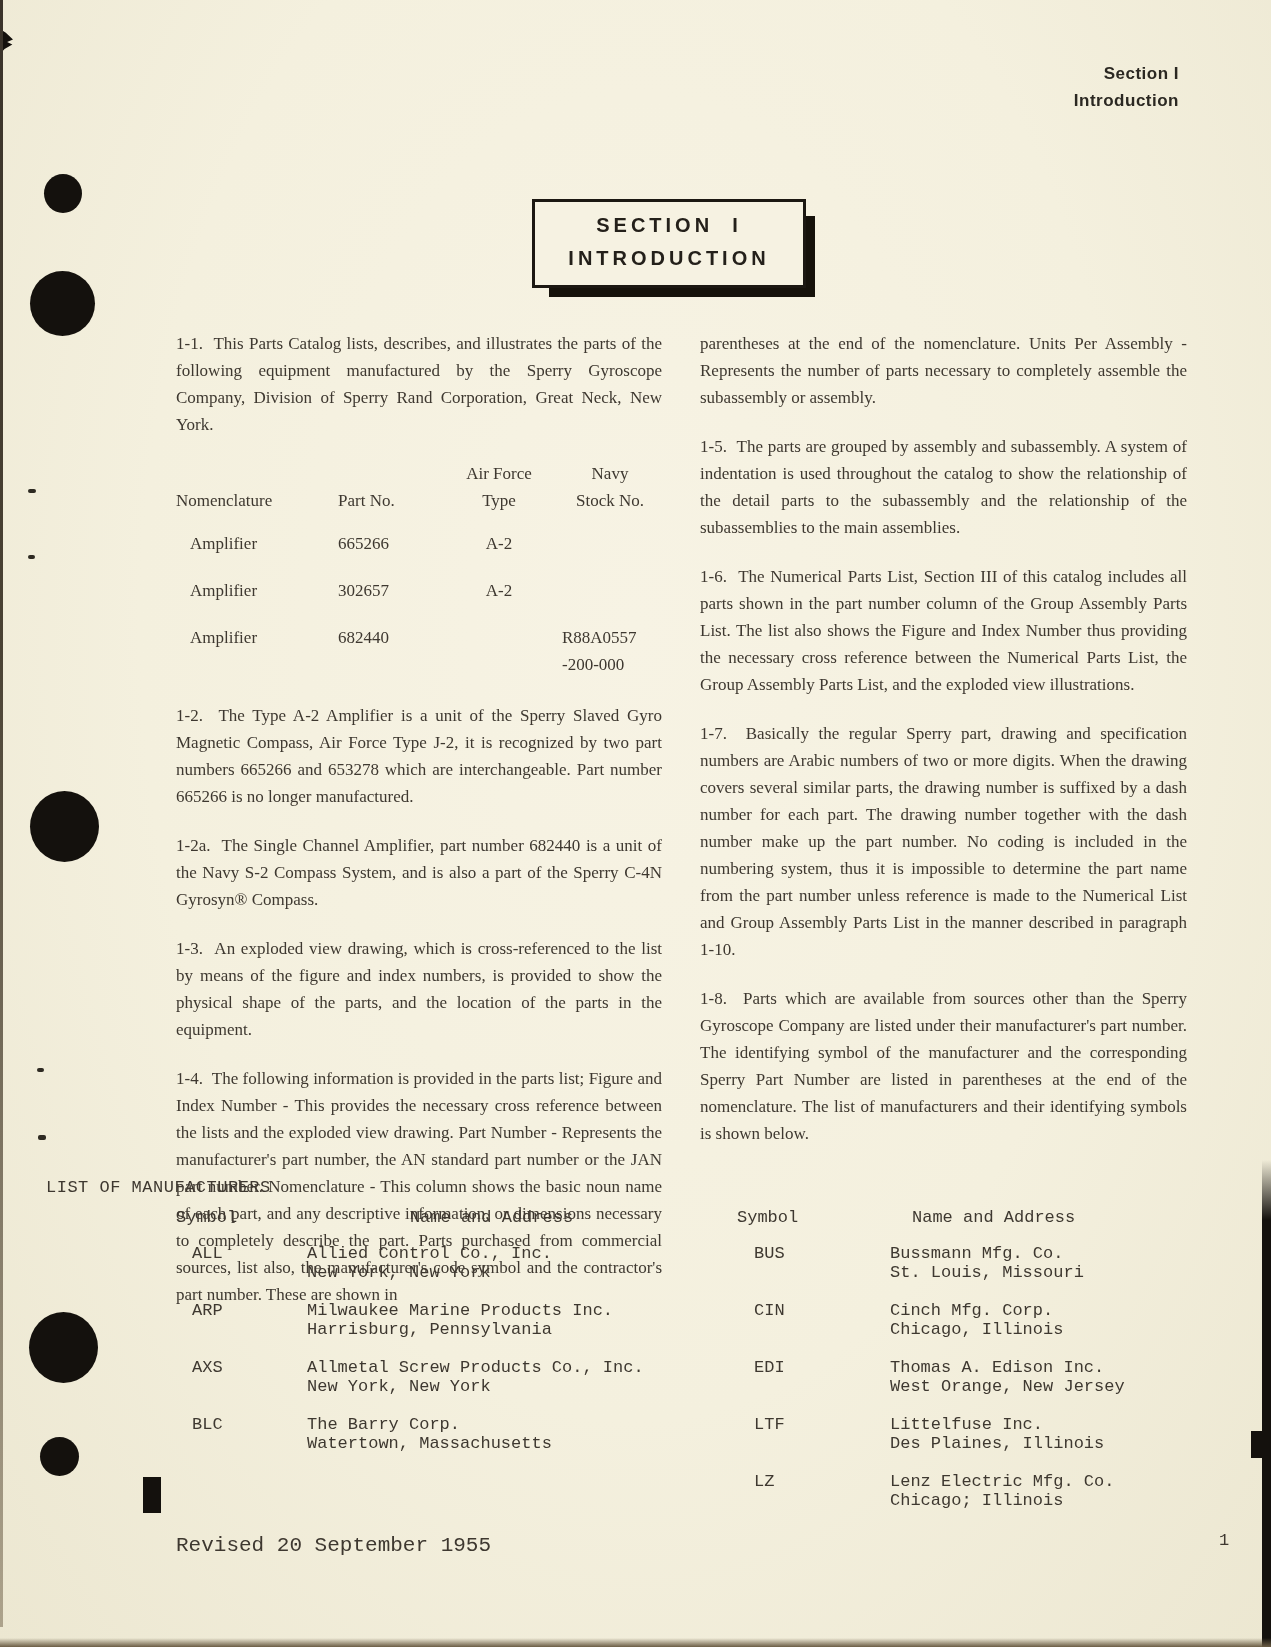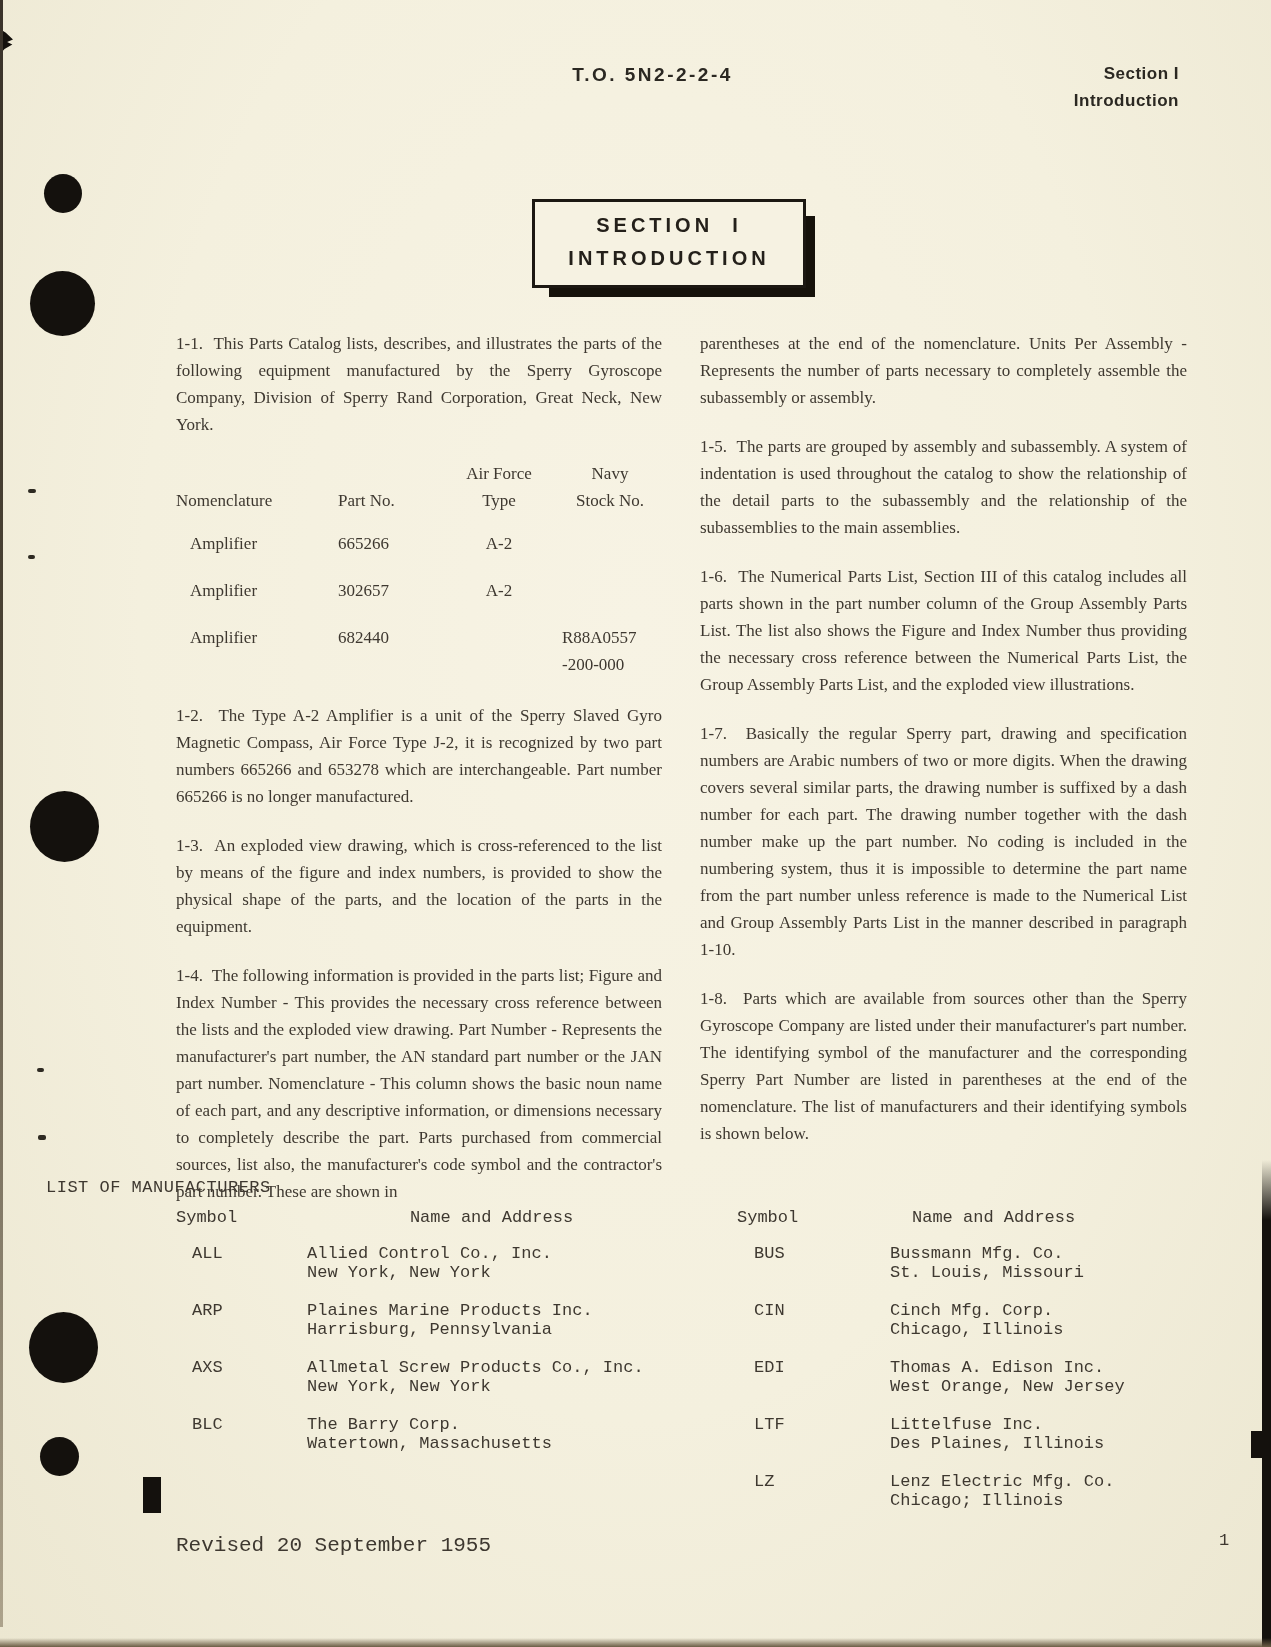--- a/index.html
+++ b/index.html
@@ -97,21 +97,20 @@
   .bottom-strip{
     position:absolute;left:0;right:0;bottom:0;height:9px;
     background:linear-gradient(to bottom,rgba(105,92,68,0),#6b5d45);
   }
 </style>
 </head>
 <body>
 
 <div class="page">
 
-  <div class="to-number">T.O. 5N2-2-2-4</div>
   <div class="section-head">
     <div>Section I</div>
     <div>Introduction</div>
   </div>
 
   <div class="section-box">
     <div>SECTION&nbsp;&nbsp;I</div>
     <div>INTRODUCTION</div>
   </div>
 
@@ -146,20 +145,21 @@
         <div class="c2">682440</div>
         <div class="c3"></div>
         <div class="c4">
           <div>R88A0557</div>
           <div>-200-000</div>
         </div>
       </div>
     </div>
 
     <p>1-2.&nbsp;&nbsp;The Type A-2 Amplifier is a unit of the Sperry Slaved Gyro Magnetic Compass, Air Force Type J-2, it is recognized by two part numbers 665266 and 653278 which are interchangeable. Part number 665266 is no longer manufactured.</p>
+    <p>1-2a.&nbsp;&nbsp;The Single Channel Amplifier, part number 682440 is a unit of the Navy S-2 Compass System, and is also a part of the Sperry C-4N Gyrosyn® Compass.</p>
     <p>1-3.&nbsp;&nbsp;An exploded view drawing, which is cross-referenced to the list by means of the figure and index numbers, is provided to show the physical shape of the parts, and the location of the parts in the equipment.</p>
     <p>1-4.&nbsp;&nbsp;The following information is provided in the parts list; Figure and Index Number - This provides the necessary cross reference between the lists and the exploded view drawing. Part Number - Represents the manufacturer's part number, the AN standard part number or the JAN part number. Nomenclature - This column shows the basic noun name of each part, and any descriptive information, or dimensions necessary to completely describe the part. Parts purchased from commercial sources, list also, the manufacturer's code symbol and the contractor's part number. These are shown in</p>
   </div>
 
   <div class="col col-right">
     <p>parentheses at the end of the nomenclature. Units Per Assembly - Represents the number of parts necessary to completely assemble the subassembly or assembly.</p>
     <p>1-5.&nbsp;&nbsp;The parts are grouped by assembly and subassembly. A system of indentation is used throughout the catalog to show the relationship of the detail parts to the subassembly and the relationship of the subassemblies to the main assemblies.</p>
     <p>1-6.&nbsp;&nbsp;The Numerical Parts List, Section III of this catalog includes all parts shown in the part number column of the Group Assembly Parts List. The list also shows the Figure and Index Number thus providing the necessary cross reference between the Numerical Parts List, the Group Assembly Parts List, and the exploded view illustrations.</p>
     <p>1-7.&nbsp;&nbsp;Basically the regular Sperry part, drawing and specification numbers are Arabic numbers of two or more digits. When the drawing covers several similar parts, the drawing number is suffixed by a dash number for each part. The drawing number together with the dash number make up the part number. No coding is included in the numbering system, thus it is impossible to determine the part name from the part number unless reference is made to the Numerical List and Group Assembly Parts List in the manner described in paragraph 1-10.</p>
     <p>1-8.&nbsp;&nbsp;Parts which are available from sources other than the Sperry Gyroscope Company are listed under their manufacturer's part number. The identifying symbol of the manufacturer and the corresponding Sperry Part Number are listed in parentheses at the end of the nomenclature. The list of manufacturers and their identifying symbols is shown below.</p>
@@ -175,21 +175,21 @@
     <div class="mfr-entry">
       <div class="mfr-sym">ALL</div>
       <div class="mfr-addr">
         <div>Allied Control Co., Inc.</div>
         <div>New York, New York</div>
       </div>
     </div>
     <div class="mfr-entry">
       <div class="mfr-sym">ARP</div>
       <div class="mfr-addr">
-        <div>Plaines Marine Products Inc.</div>
+        <div>Milwaukee Marine Products Inc.</div>
         <div>Harrisburg, Pennsylvania</div>
       </div>
     </div>
     <div class="mfr-entry">
       <div class="mfr-sym">AXS</div>
       <div class="mfr-addr">
         <div>Allmetal Screw Products Co., Inc.</div>
         <div>New York, New York</div>
       </div>
     </div>

